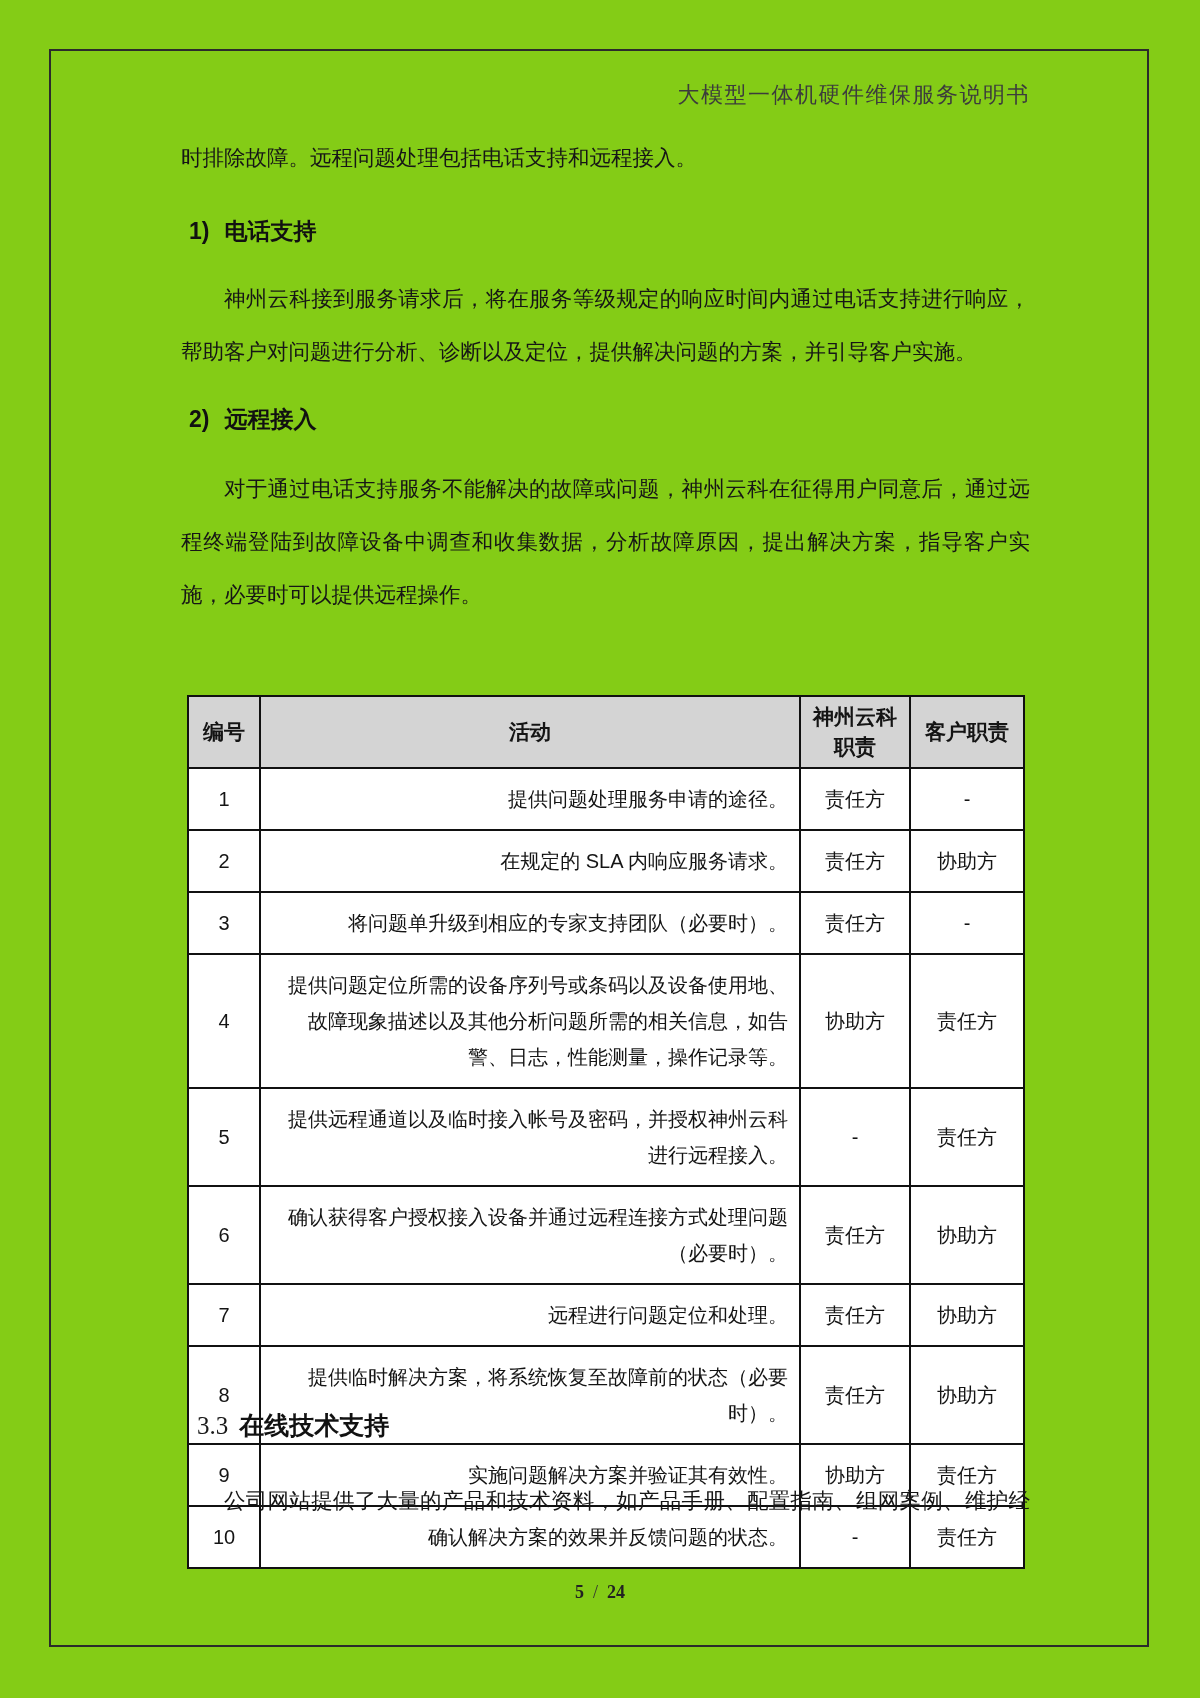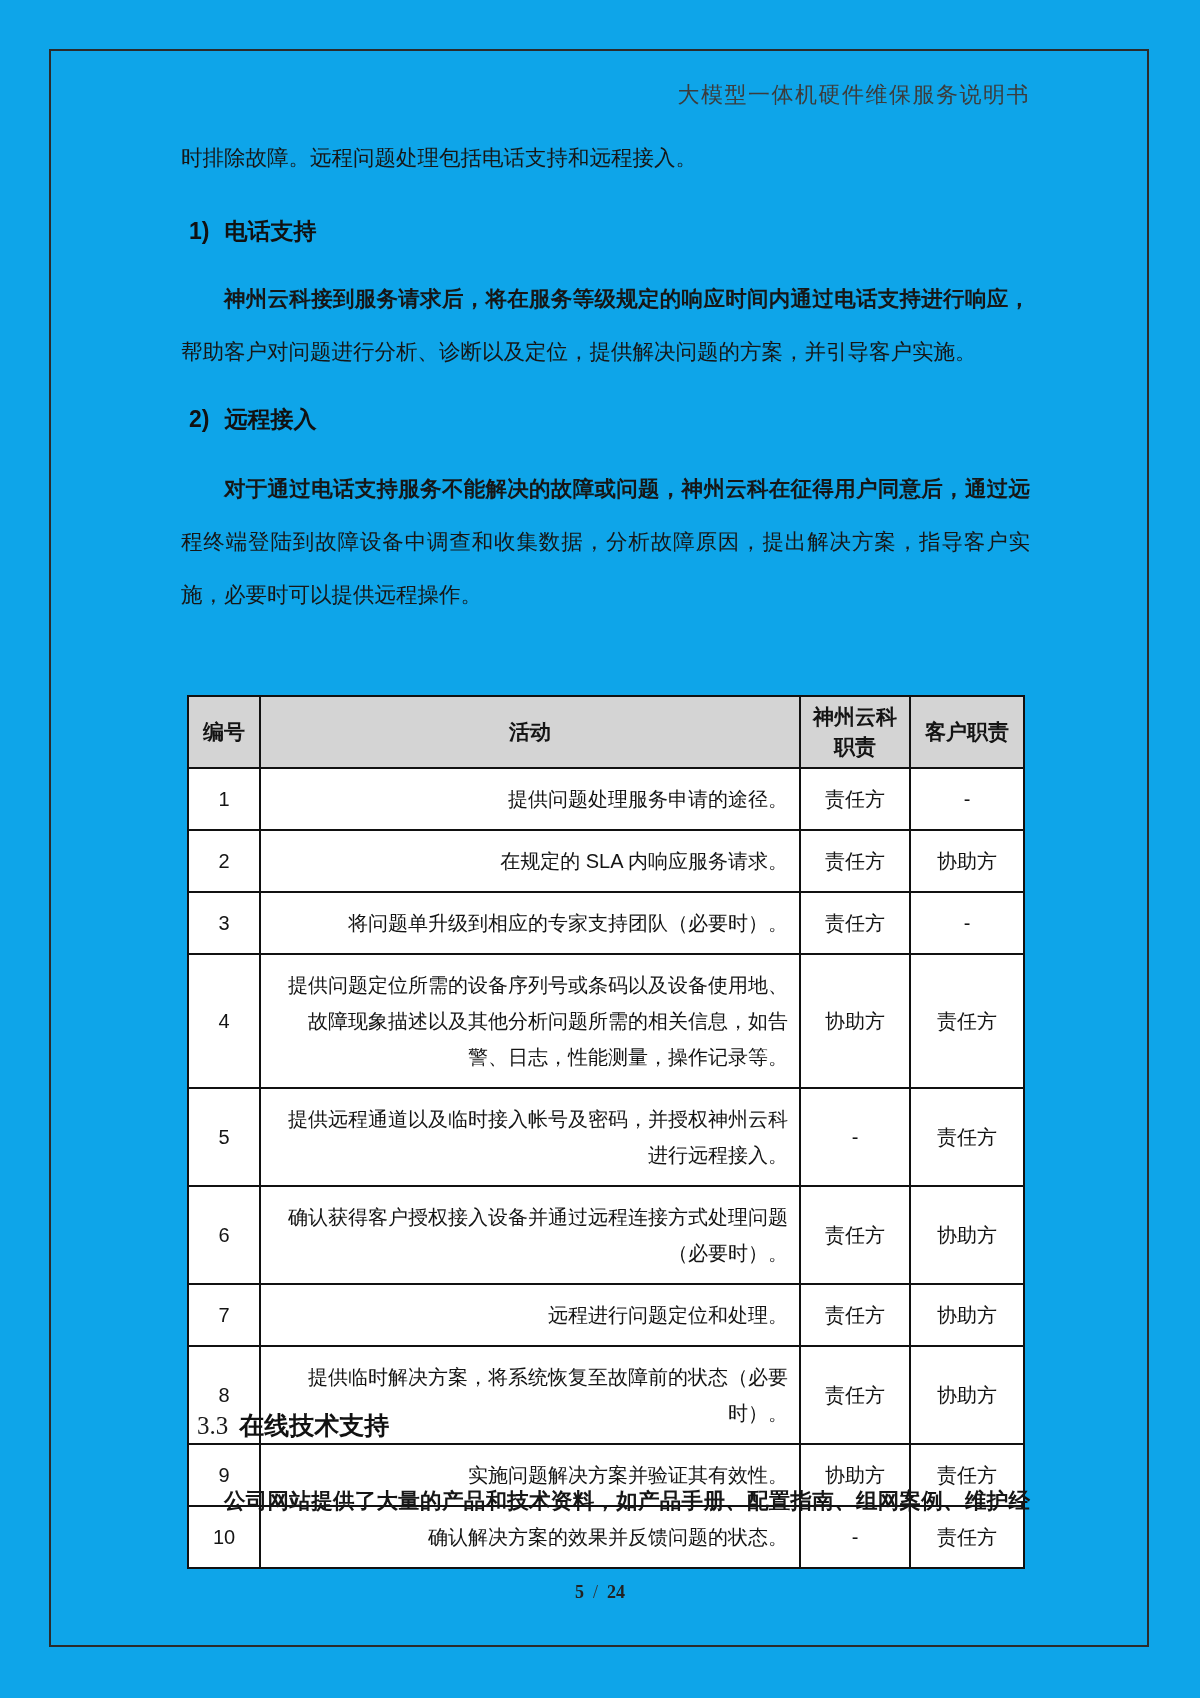--- a/index.html
+++ b/index.html
@@ -1,20 +1,20 @@
 <!DOCTYPE html>
 <html><head>
 <meta charset="utf-8">
 <style>
   html, body { margin: 0; padding: 0; background: #ffffff; }
   .page {
     position: relative;
     width: 1200px;
     height: 1698px;
-    background: #0ea5e9;
+    background: #84cc16;
     font-family: "Liberation Sans", sans-serif;
     color: #111111;
     overflow: hidden;
   }
   .sheet {
     position: absolute;
     left: 49px; top: 49px;
     width: 1100px; height: 1598px;
     border: 2px solid #2b2b2b;
     box-sizing: border-box;
@@ -31,21 +31,21 @@
   }
   .line {
     position: absolute;
     left: 181px;
     width: 849px;
     font-size: 21.5px;
     line-height: 30px;
     color: #161616;
     white-space: normal;
   }
-  .line.indent { text-indent: 43px; font-weight: bold; }
+  .line.indent { text-indent: 43px; }
   .line.full { text-align: justify; text-align-last: justify; }
   .heading {
     position: absolute;
     left: 189px;
     font-size: 23px;
     font-weight: 700;
     line-height: 30px;
     color: #111111;
   }
   .heading .h-num { margin-right: 15px; }

